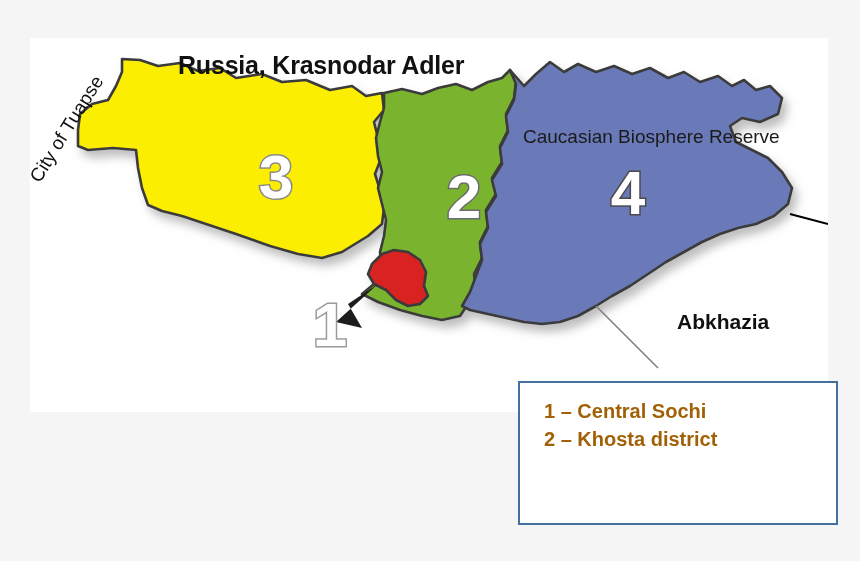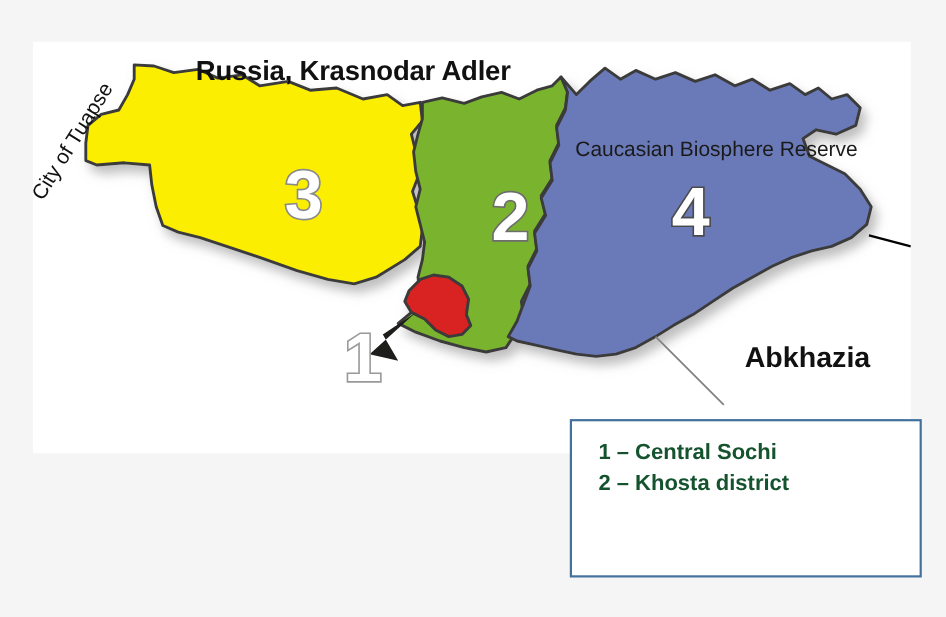--- a/index.html
+++ b/index.html
@@ -44,21 +44,21 @@
     left: 523px;
     top: 81px;
     font-size: 19px;
     font-weight: normal;
     color: #1a1a1a;
     margin-top: 45px;
   }
   #label-abkhazia {
     left: 677px;
     top: 310px;
-    font-size: 26px;
+    font-size: 21px;
     font-weight: bold;
     color: #111111;
     text-align: center;
   }
   #label-blacksea {
     left: 109px;
     top: 325px;
     font-size: 25px;
     font-weight: bold;
     color: #1072c6;
@@ -82,21 +82,21 @@
     box-sizing: border-box;
   }
   #legend-list {
     margin: 0;
     padding: 14px 0 0 24px;
     list-style: none;
   }
   #legend-list li {
     font-size: 20px;
     font-weight: bold;
-    color: #14532d;
+    color: #a16207;
     line-height: 1.42;
     white-space: nowrap;
   }
 </style>
 </head>
 <body>
 
 <div id="root">
 
   <div id="panel">

